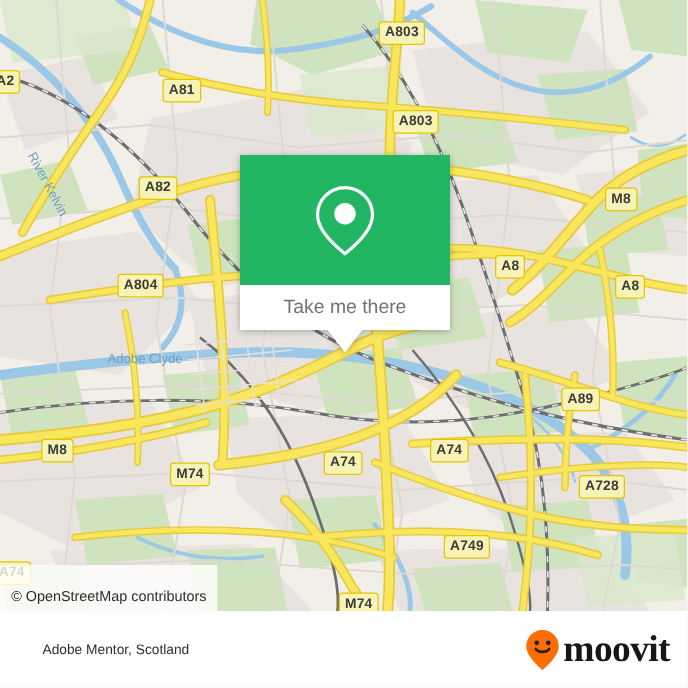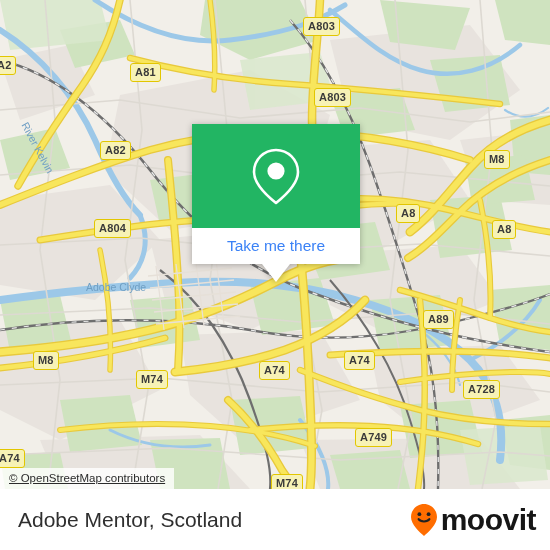--- a/index.html
+++ b/index.html
@@ -41,67 +41,66 @@
     font-family:"Liberation Sans","DejaVu Sans",sans-serif;
   }
   .water-label.rot{transform-origin:0 0;}
 
   
   .attrib{
     position:absolute;left:0;bottom:0;
     background:rgba(255,255,255,.80);
     color:#2b2b2b;
     font-size:11.5px;
-    padding:4px 9px 5px 9px;
+    padding:20px 9px 5px 9px;
     white-space:nowrap;
     font-family:"Liberation Sans","DejaVu Sans",sans-serif;
-    text-decoration:underline;
   }
 
   
   .callout{
     position:absolute;left:192px;top:124px;width:168px;
     filter:drop-shadow(0 1px 3px rgba(0,0,0,.28));
   }
   .callout-top{
     height:104px;background:#22b563;
     display:flex;align-items:center;justify-content:center;
   }
   .callout-btn{
     height:36px;background:#ffffff;
     display:flex;align-items:center;justify-content:center;
-    color:#3b82f6;font-size:15.5px;
+    color:#737373;font-size:15.5px;
     font-family:"Liberation Sans","DejaVu Sans",sans-serif;
   }
   .callout-tail{
     position:absolute;left:50%;top:140px;
     margin-left:-14px;
     width:0;height:0;
     border-left:14px solid transparent;
     border-right:14px solid transparent;
     border-top:18px solid #ffffff;
   }
 
   
   .footer{
     position:absolute;left:0;top:489px;width:550px;height:61px;
     background:#ffffff;overflow:hidden;
   }
   .footer-title{
-    position:absolute;left:18px;top:50%;transform:translateY(-50%);
-    font-size:21px;color:#2f2f2f;white-space:nowrap;
+    position:absolute;left:34px;top:50%;transform:translateY(-50%);
+    font-size:11px;color:#2f2f2f;white-space:nowrap;
     font-family:"Liberation Sans","DejaVu Sans",sans-serif;
   }
   .brand{
     position:absolute;right:14px;top:50%;transform:translateY(-50%);
     display:flex;align-items:center;gap:2px;
   }
   .brand-word{
     font-size:30px;font-weight:700;color:#161616;letter-spacing:-.5px;
-    line-height:1;font-family:Liberation Sans, sans-serif;
+    line-height:1;font-family:Liberation Serif, serif;
   }
 </style>
 </head>
 <body>
 
 <div id="app">
 
   <div class="map">
 
     <svg width="550" height="489" viewBox="0 0 550 489">
@@ -282,27 +281,27 @@
             <path d="M176,264 L184,328"></path>
           <path d="M196,262 L204,326"></path>
             <path d="M216,260 L224,324"></path>
         </g>
       </g>
     </svg>
 
     <div class="shield" style="left:303px;top:17px">A803</div>
     <div class="shield" style="left:314px;top:88px">A803</div>
     <div class="shield" style="left:130px;top:63px">A81</div>
-    <div class="shield" style="left:100px;top:141px">A82</div>
+    <div class="shield" style="left:111px;top:141px">A82</div>
     <div class="shield" style="left:-8px;top:56px">A2</div>
     <div class="shield" style="left:484px;top:150px">M8</div>
     <div class="shield" style="left:396px;top:204px">A8</div>
     <div class="shield" style="left:492px;top:220px">A8</div>
     <div class="shield" style="left:94px;top:219px">A804</div>
-    <div class="shield" style="left:423px;top:310px">A89</div>
+    <div class="shield" style="left:449px;top:310px">A89</div>
     <div class="shield" style="left:33px;top:351px">M8</div>
     <div class="shield" style="left:136px;top:370px">M74</div>
     <div class="shield" style="left:259px;top:361px">A74</div>
     <div class="shield" style="left:344px;top:351px">A74</div>
     <div class="shield" style="left:463px;top:380px">A728</div>
     <div class="shield" style="left:355px;top:428px">A749</div>
     <div class="shield" style="left:-6px;top:449px">A74</div>
     <div class="shield" style="left:271px;top:474px">M74</div>
 
     <div class="water-label rot" style="left:30px;top:120px;transform:rotate(62deg)">River Kelvin</div>

